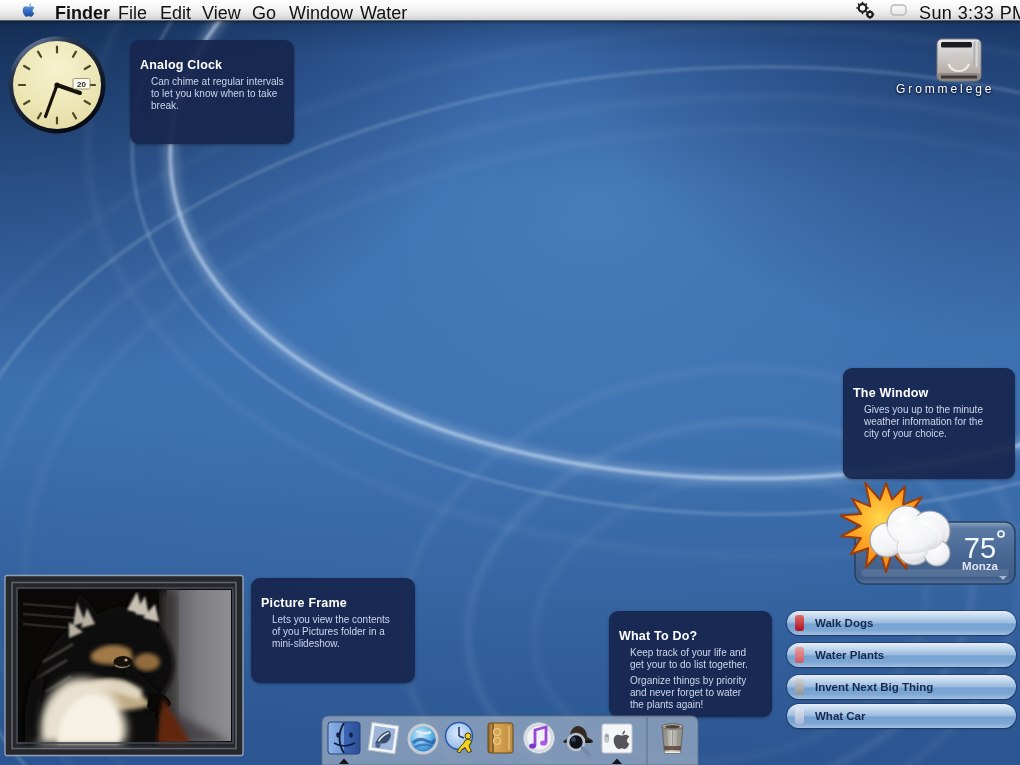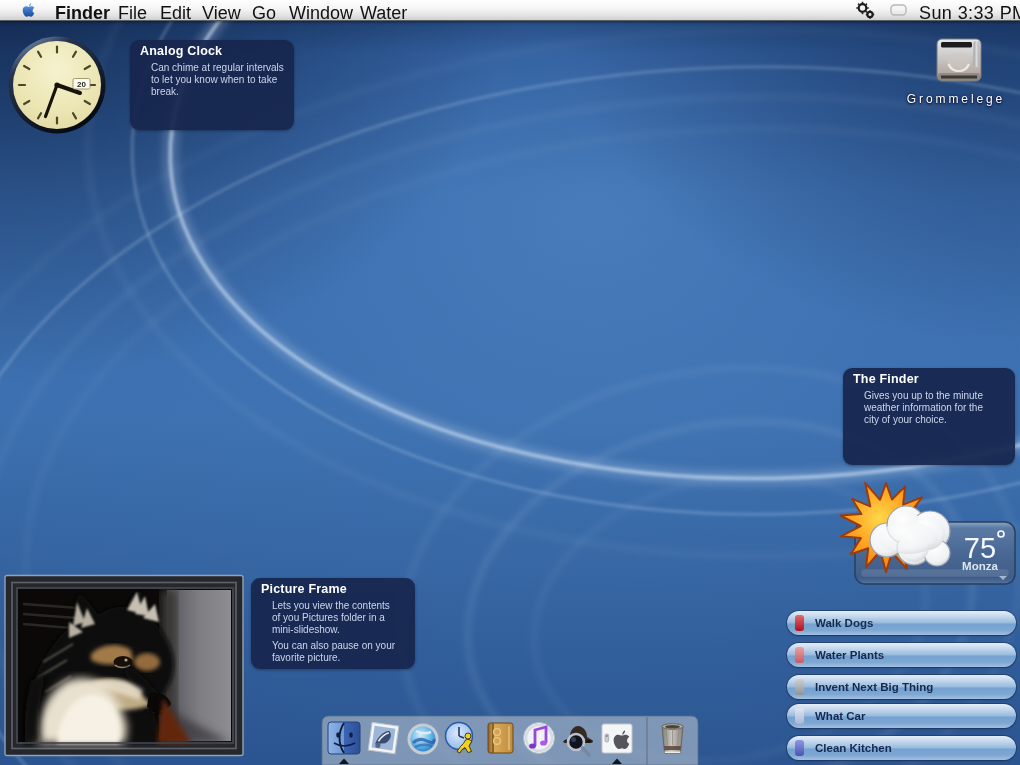--- a/index.html
+++ b/index.html
@@ -8,31 +8,31 @@
   #wall{position:absolute;left:0;top:0}
   
   #menubar{position:absolute;left:0;top:0;width:1020px;height:20px;
     background:linear-gradient(180deg,#ffffff 0%,#f4f4f4 45%,#e4e4e4 75%,#d0d0d0 100%);
     border-bottom:1px solid #5a5f66;
     box-shadow:0 1px 3px rgba(0,0,10,0.5);
     font-size:18px;color:#111;}
   #menubar .item{position:absolute;top:3px;white-space:nowrap}
   
   .tip{position:absolute;background:rgba(23,38,77,0.93);border-radius:9px;
-    color:#fff;padding:4px 9px 6px 10px;box-shadow:0 1px 3px rgba(0,0,10,0.35);}
+    color:#fff;padding:18px 9px 6px 10px;box-shadow:0 1px 3px rgba(0,0,10,0.35);}
   .tip h3{margin:0 0 2px 0;font-size:12.5px;font-weight:bold;letter-spacing:0.2px}
   .tip p{margin:4px 0 0 11px;font-size:10px;line-height:12px;color:#ccd5ec}
   
   .todo{position:absolute;left:787px;width:229px;height:24px;border-radius:12px;
     background:linear-gradient(180deg,#e4eef8 0%,#c0d5ec 25%,#9abddf 48%,#76a2d2 55%,#7da7d3 80%,#a3c0e0 100%);
     box-shadow:0 0 0 1px rgba(30,50,90,0.55), 0 1px 2px rgba(0,0,30,0.3);}
   .todo .mark{position:absolute;left:8px;top:4px;width:9px;height:16px;border-radius:3px;}
   .todo .txt{position:absolute;left:28px;top:5.5px;font-size:11.5px;font-weight:bold;color:#15294e;text-align:center;}
   
-  #hdlabel{position:absolute;left:896px;top:92px;width:120px;text-align:center;
+  #hdlabel{position:absolute;left:896px;top:82px;width:120px;
     color:#fff;font-size:12px;letter-spacing:2.9px;
     text-shadow:0 1px 2px rgba(0,0,30,0.9), 0 0 3px rgba(0,0,30,0.7);}
 </style>
 </head>
 <body>
 <div id="screen">
   <svg id="wall" width="1020" height="765" viewBox="0 0 1020 765">
     <defs>
       <linearGradient id="wbase" x1="0" y1="0" x2="0" y2="1">
         <stop offset="0" stop-color="#0d2449"></stop>
@@ -112,51 +112,51 @@
     <div class="item" style="left:360px">Water</div>
     <div class="item" style="left:919px;letter-spacing:0.4px">Sun 3:33 PM</div>
   </div>
 
   <div class="tip" style="left:130px;top:40px;width:145px;height:80px">
     <h3>Analog Clock</h3>
     <p>Can chime at regular intervals<br>to let you know when to take<br>break.</p>
   </div>
 
   <div class="tip" style="left:843px;top:368px;width:153px;height:87px">
-    <h3>The Finder</h3>
+    <h3>The Window</h3>
     <p>Gives you up to the minute<br>weather information for the<br>city of your choice.</p>
   </div>
 
   <div class="tip" style="left:251px;top:578px;width:145px;height:81px">
     <h3>Picture Frame</h3>
     <p>Lets you view the contents<br>of you Pictures folder in a<br>mini-slideshow.</p>
-    <p>You can also pause on your<br>favorite picture.</p>
   </div>
 
+  <div class="tip" style="left:609px;top:611px;width:144px;height:82px">
+    <h3>What To Do?</h3>
+    <p>Keep track of your life and<br>get your to do list together.</p>
+    <p>Organize things by priority<br>and never forget to water<br>the plants again!</p>
+  </div>
 
   <div class="todo" style="top:611px">
       <div class="mark" style="background:linear-gradient(180deg,#e06a6a,#b01020)"></div>
       <div class="txt">Walk Dogs</div>
     </div>
   <div class="todo" style="top:643px">
       <div class="mark" style="background:linear-gradient(180deg,#eda0a0,#c95a62)"></div>
       <div class="txt">Water Plants</div>
     </div>
   <div class="todo" style="top:675px">
       <div class="mark" style="background:linear-gradient(180deg,#cfcfcf,#8f9298)"></div>
       <div class="txt">Invent Next Big Thing</div>
     </div>
   <div class="todo" style="top:704px">
       <div class="mark" style="background:linear-gradient(180deg,#dfe5f2,#aab6d4)"></div>
       <div class="txt">What Car</div>
     </div>
-  <div class="todo" style="top:736px">
-      <div class="mark" style="background:linear-gradient(180deg,#8e97e0,#4a55b4)"></div>
-      <div class="txt">Clean Kitchen</div>
-    </div>
 
   <div id="hdlabel">Grommelege</div>
 
   <svg id="clockw" width="110" height="110" viewBox="0 0 110 110" style="position:absolute;left:5px;top:32px">
     <defs>
       <radialGradient id="cface" cx="0.5" cy="0.32" r="0.85">
         <stop offset="0" stop-color="#f6f2cf"></stop>
         <stop offset="0.55" stop-color="#ece6b4"></stop>
         <stop offset="1" stop-color="#ddd59c"></stop>
       </radialGradient>

